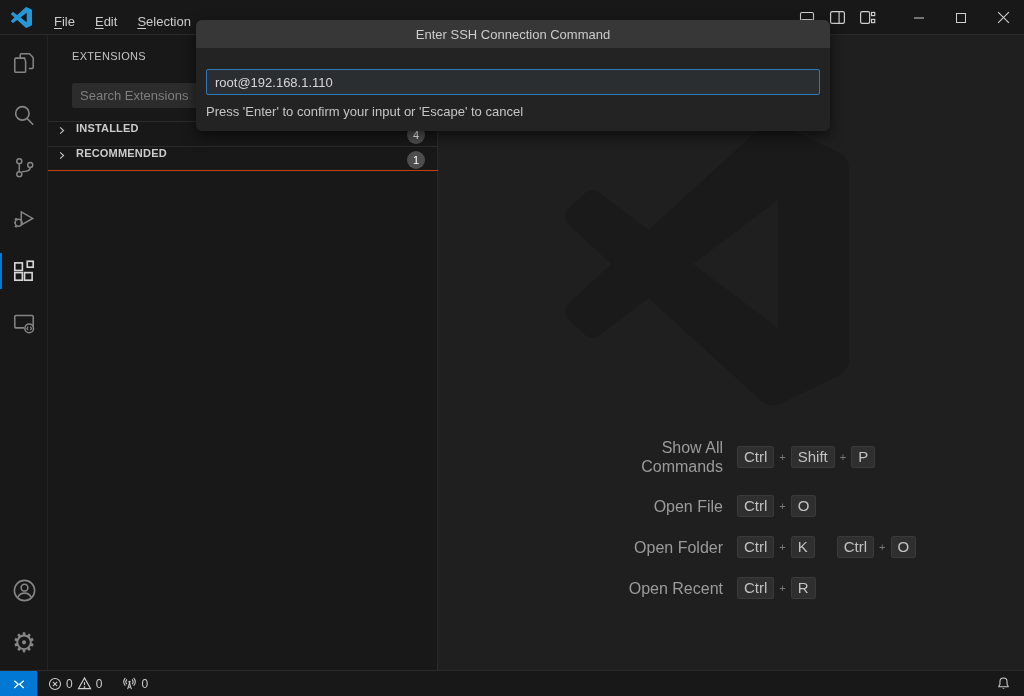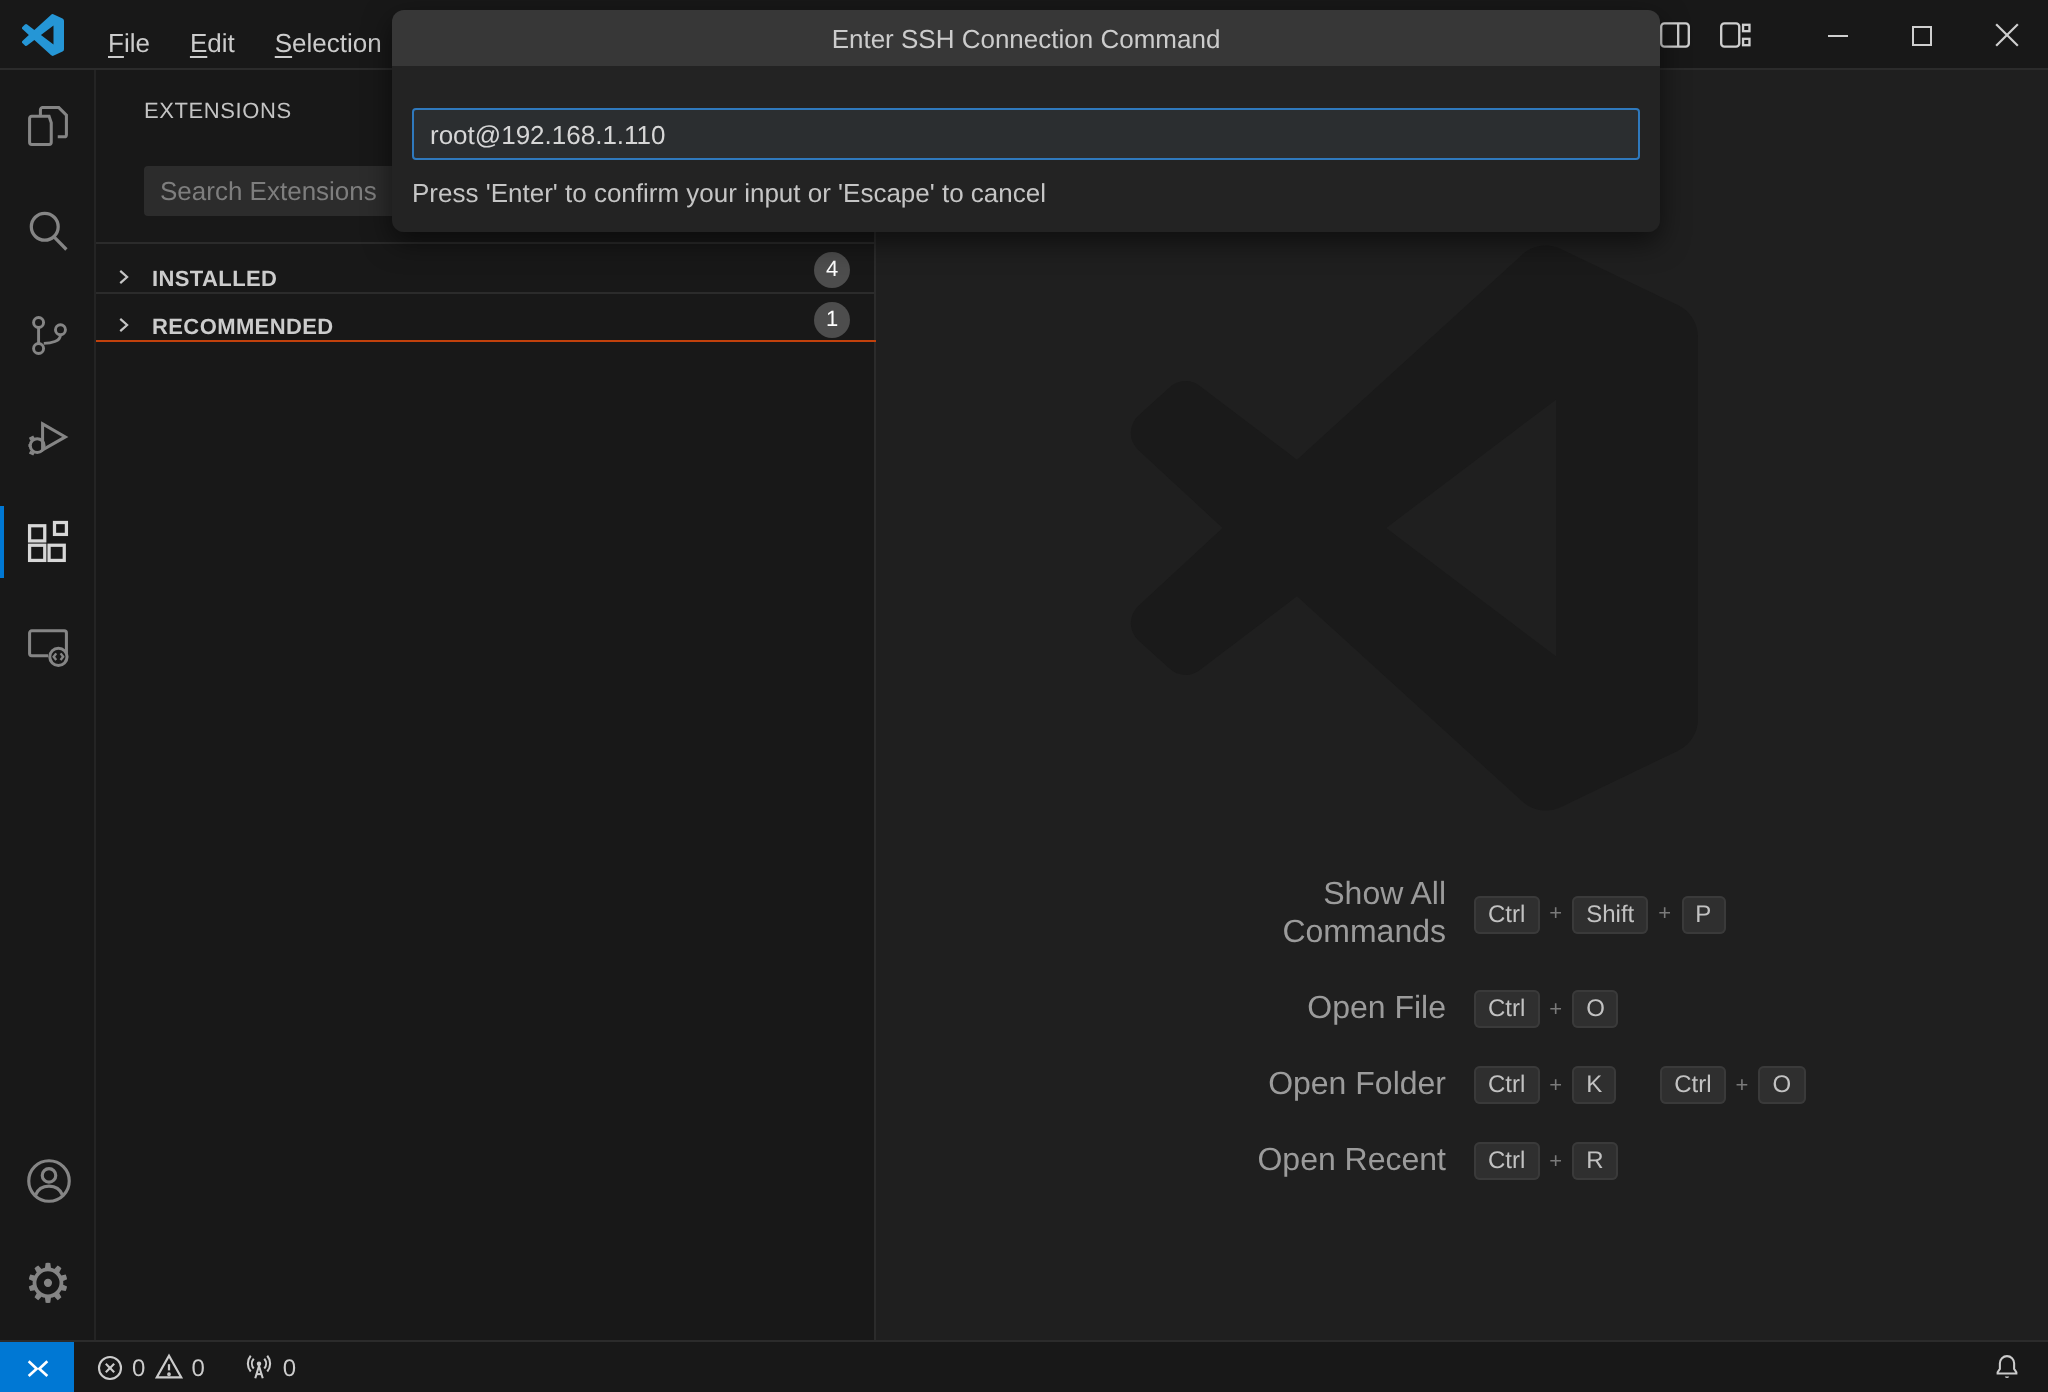--- a/index.html
+++ b/index.html
@@ -13,21 +13,21 @@
   .vscode-logo { width:21px; height:21px; margin-left:11px; flex:0 0 auto; }
   #menubar { display:flex; margin-left:12px; height:35px; align-items:flex-end; }
   .menu-item { padding:0 10px; font-size:13px; color:#cccccc; cursor:default; height:26px; line-height:26px; border-radius:5px; }
   .menu-item .mn { text-decoration:underline; text-underline-offset:2px; }
   #layout-controls { position:absolute; right:146px; top:0; height:35px; display:flex; align-items:center; gap:8px; }
   .lay-btn { width:22px; height:22px; display:flex; align-items:center; justify-content:center; }
   #window-controls { position:absolute; right:0; top:0; height:35px; display:flex; }
   .win-btn { width:42px; height:35px; display:flex; align-items:center; justify-content:center; }
 
   
-  #quick-input { position:absolute; left:196px; top:5px; width:634px; z-index:20;
+  #quick-input { position:absolute; left:196px; top:20px; width:634px; z-index:20;
                  box-shadow:0 5px 14px rgba(0,0,0,0.55); border-radius:6px; }
   #qi-header { height:28px; background:#373737; border-radius:6px 6px 0 0; display:flex;
                align-items:center; justify-content:center; font-size:13px; color:#cccccc; }
   #qi-body { background:#232323; border-radius:0 0 6px 6px; padding:21px 10px 12px 10px; }
   #qi-input { width:100%; height:26px; background:#2b2e30; border:1px solid #2f79bd; outline:none;
               color:#d6d6d6; font-size:13px; font-family:"Liberation Sans",sans-serif; padding:0 8px; border-radius:2px; }
   #qi-hint { margin-top:9px; font-size:13px; color:#c5c5c5; }
 
   
   #activitybar { position:absolute; left:0; top:35px; width:48px; height:635px; background:#181818;
@@ -42,36 +42,36 @@
 
   
   #sidebar { position:absolute; left:48px; top:35px; width:390px; height:635px; background:#181818;
              border-right:1px solid #2b2b2b; z-index:1; }
   #sidebar-title { position:absolute; left:24px; top:15px; font-size:11px; color:#c4c4c4; letter-spacing:0.3px; }
   #ext-search { position:absolute; left:24px; top:48px; width:357px; height:25px; background:#2c2c2c;
                 border:1px solid #2c2c2c; color:#c8c8c8; font-size:13px; font-family:"Liberation Sans",sans-serif;
                 padding:0 7px; border-radius:2px; outline:none; }
   #ext-search::placeholder { color:#7e7e7e; opacity:1; }
   #sections { position:absolute; left:0; top:86px; width:390px; }
-  .section-row { height:25px; display:flex; align-items:flex-end; border-top:1px solid #2b2b2b; cursor:pointer; position:relative; }
+  .section-row { height:25px; display:flex; align-items:flex-start; border-top:1px solid #2b2b2b; cursor:pointer; position:relative; }
   .section-row.last { border-bottom:1px solid #c2410c; }
   .section-row .chev { width:16px; height:16px; margin-left:5px; color:#c5c5c5; display:flex; align-items:center; justify-content:center; }
   .section-row .sec-label { margin-left:7px; font-size:11px; font-weight:700; color:#cccccc; letter-spacing:0.2px; }
   .badge { position:absolute; right:13px; top:3.5px; min-width:18px; height:18px; border-radius:9px; background:#4d4d4d;
            color:#ffffff; font-size:11px; display:flex; align-items:center; justify-content:center; padding:0 4px; }
 
   
   #editor { position:absolute; left:438px; top:35px; width:586px; height:635px; background:#1f1f1f; }
   #watermark-logo { position:absolute; left:127px; top:76px; width:284px; height:306px; }
   #shortcuts { position:absolute; left:60px; top:403px; width:480px; }
   .sc-row { display:flex; align-items:center; margin-bottom:19px; }
   .sc-label { width:225px; text-align:right; margin-right:14px; font-size:16px; color:#9b9b9b; line-height:19px; }
   .sc-label span { display:inline-block; max-width:105px; }
   .sc-keys { display:flex; align-items:center; gap:5px; }
-  .key { background:#2f2f2f; border-radius:3px; padding:2px 7px 3px 7px; font-size:12px; color:#c2c2c2; box-shadow:0 0 0 1px #3a3a3a inset; }
+  .key { background:#2f2f2f; border-radius:3px; padding:2px 7px 3px 7px; font-size:15px; color:#c2c2c2; box-shadow:0 0 0 1px #3a3a3a inset; }
   .plus { font-size:11px; color:#7a7a7a; }
   .chord-gap { width:12px; }
 
   
   #statusbar { position:absolute; left:0; top:670px; width:1024px; height:26px; background:#181818;
                border-top:1px solid #2b2b2b; display:flex; align-items:center; font-size:12px; color:#cccccc; z-index:5; }
   #remote-indicator { width:37px; height:26px; background:#0078d4; display:flex; align-items:center; justify-content:center; cursor:pointer; }
   .sb-item { display:flex; align-items:center; gap:4px; padding:0 5px; height:22px; cursor:pointer; }
   #problems { margin-left:6px; }
   #ports-item { margin-left:10px; }

